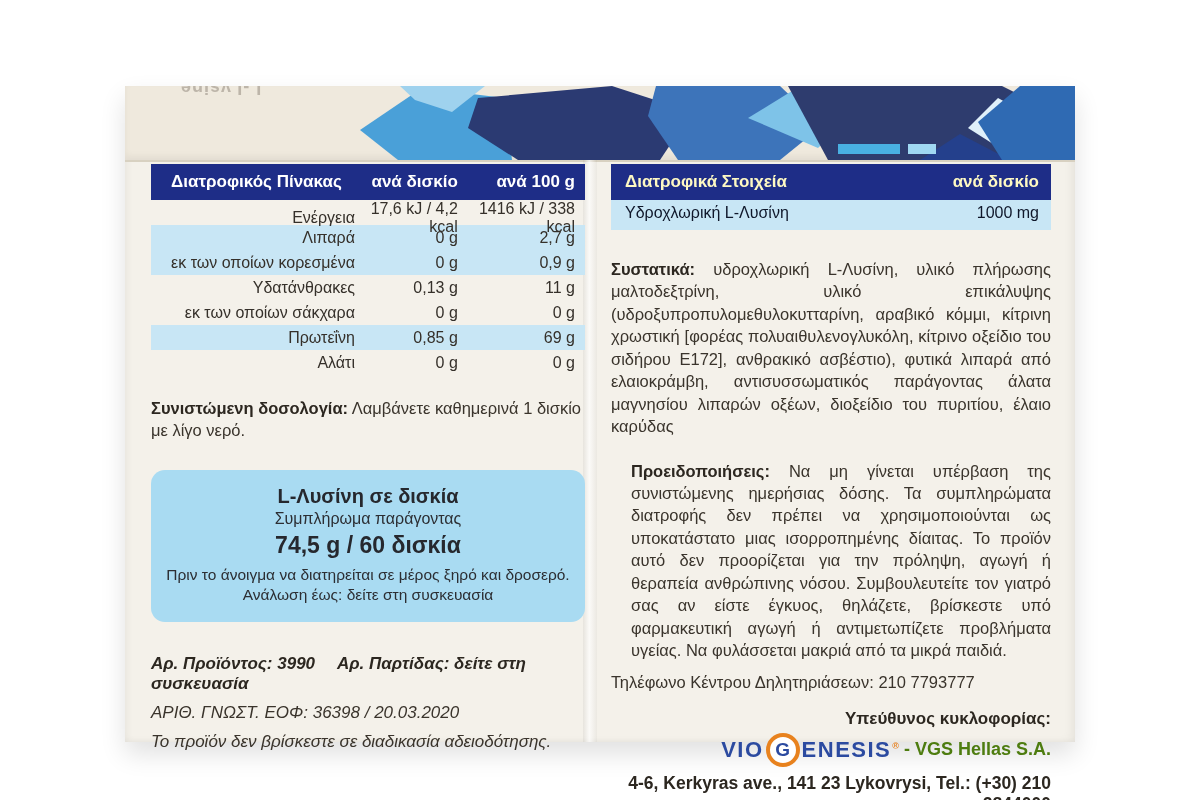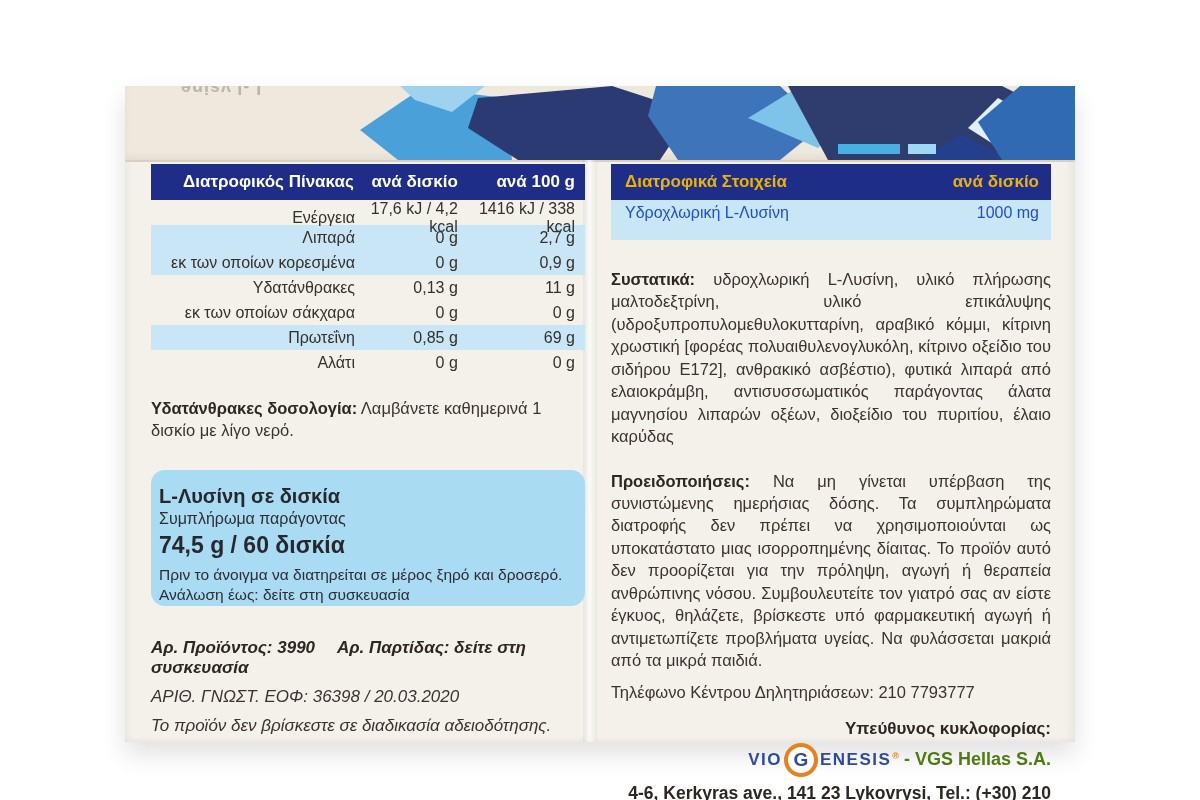--- a/index.html
+++ b/index.html
@@ -21,59 +21,59 @@
         background:linear-gradient(90deg,rgba(0,0,0,.055),rgba(255,255,255,.65) 45%,rgba(0,0,0,.035));}
 
   .panel{position:absolute;top:78px;color:#3a342c;}
   .panel-left{left:26px;width:434px;}
   .panel-right{left:486px;width:440px;}
 
   
   .ntable{width:100%;}
   .nhead{background:#1e2d87;color:#ffffff;font-weight:bold;font-size:17px;height:36px;
          display:grid;grid-template-columns:47% 26% 27%;align-items:center;}
-  .nhead .h1{padding-left:32px;}
+  .nhead .h1{padding-left:20px;}
   .nhead .h2,.nhead .h3{text-align:right;padding-right:10px;}
   .nrow{display:grid;grid-template-columns:47% 26% 27%;align-items:center;height:25px;font-size:16px;color:#35302a;}
   .nrow .c1{text-align:right;}
   .nrow .c2,.nrow .c3{text-align:right;padding-right:10px;}
   .nrow.shaded{background:#c8e6f5;}
 
   
-  .rhead{background:#1e2d87;color:#eab308;font-weight:bold;font-size:17px;height:36px;
+  .rhead{background:#1e2d87;color:#fef9c3;font-weight:bold;font-size:17px;height:36px;
          display:flex;justify-content:space-between;align-items:center;padding:0 12px 0 14px;}
   .rrow{background:#c8e6f5;height:26px;display:flex;justify-content:space-between;align-items:center;
-        padding:0 12px 14px 14px;font-size:16px;color:#1d4ed8;}
+        padding:0 12px 4px 14px;font-size:16px;color:#0f172a;}
 
   .para{font-size:16.5px;line-height:1.36;text-align:justify;margin:0;}
   .para b{color:#2c2720;}
   .dosage{margin-top:22px;font-size:16.5px;line-height:1.35;}
   .dosage b{color:#2c2720;}
 
   
-  .infobox{margin-top:28px;background:#a9dbf2;border-radius:14px;
-           padding:15px 8px 0;color:#2c2e33;}
+  .infobox{margin-top:28px;background:#a9dbf2;border-radius:14px;text-align:center;
+           padding:15px 8px 16px;color:#2c2e33;}
   .infobox .t1{font-weight:bold;font-size:20px;color:#26282e;margin:0;}
   .infobox .t2{font-size:16px;margin:2px 0 4px;}
   .infobox .t3{font-weight:bold;font-size:23px;color:#26282e;margin:0 0 6px;}
   .infobox .t4,.infobox .t5{font-size:15.5px;margin:0;line-height:1.35;}
 
   .bottom-lines{margin-top:32px;font-size:17px;}
   .bottom-lines p{margin:0 0 9px;font-style:italic;}
   .bl1{font-weight:bold;color:#2c2720;}
   .bl1 .gap{display:inline-block;width:22px;}
 
   .ing{margin-top:28px;}
-  .warn{margin-top:22px;}
+  .warn{margin-top:22px;margin-left:20px;}
   .poison{margin-top:12px;font-size:16.5px;}
 
   .distrib{margin-top:16px;text-align:right;color:#2c2720;}
   .distrib .dl{font-weight:bold;font-size:17px;margin:0 0 4px;}
   .logo-line{display:flex;justify-content:flex-end;align-items:center;margin:2px 0 6px;}
-  .logo-vio,.logo-enesis{color:#2b4aa0;font-weight:bold;font-size:17px;letter-spacing:1.5px;}
+  .logo-vio,.logo-enesis{color:#2b4aa0;font-weight:bold;font-size:22px;letter-spacing:1.5px;}
   .logo-g{width:26px;height:26px;border:4px solid #e8821e;border-radius:50%;background:#fff;
           display:flex;align-items:center;justify-content:center;margin:0 2px;
           color:#2b4aa0;font-weight:bold;font-size:19px;line-height:1;}
   .logo-reg{color:#e8821e;font-size:9px;vertical-align:top;margin:-8px 1px 0 1px;font-weight:bold;}
   .logo-suffix{font-weight:bold;font-size:18px;color:#4d7c0f;margin-left:4px;}
   .addr,.contact{font-weight:bold;font-size:17.5px;margin:0 0 6px;}
 </style>
 </head>
 <body>
 
@@ -137,21 +137,21 @@
           <span class="c2">0,85 g</span>
           <span class="c3">69 g</span>
         </div>
         <div class="nrow">
           <span class="c1">Αλάτι</span>
           <span class="c2">0 g</span>
           <span class="c3">0 g</span>
         </div>
       </div>
 
-      <p class="dosage"><b>Υδατάνθρακες δοσολογία:</b><span> Λαμβάνετε καθημερινά 1 δισκίο με λίγο νερό.</span></p>
+      <p class="dosage"><b>Συνιστώμενη δοσολογία:</b><span> Λαμβάνετε καθημερινά 1 δισκίο με λίγο νερό.</span></p>
 
       <div class="infobox">
         <p class="t1">L-Λυσίνη σε δισκία</p>
         <p class="t2">Συμπλήρωμα παράγοντας</p>
         <p class="t3">74,5 g / 60 δισκία</p>
         <p class="t4">Πριν το άνοιγμα να διατηρείται σε μέρος ξηρό και δροσερό.</p>
         <p class="t5">Ανάλωση έως: δείτε στη συσκευασία</p>
       </div>
 
       <div class="bottom-lines">

